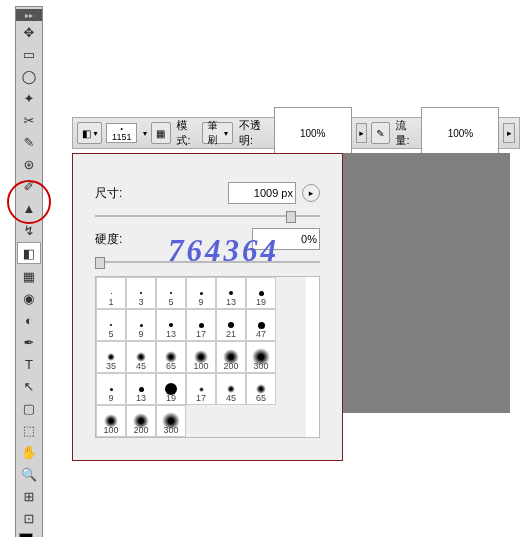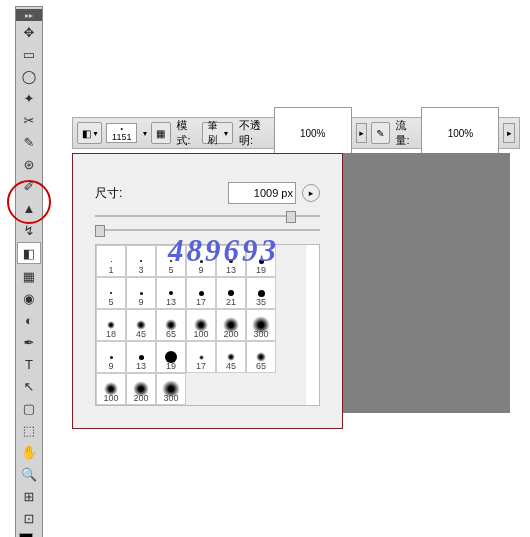--- a/index.html
+++ b/index.html
@@ -98,20 +98,25 @@
   <div class="prow">
     <span class="plbl">尺寸:</span>
     <div style="flex:1"></div>
     <input class="pinp" value="1009 px" style="">
     <div class="pplay">▸</div>
   </div>
   <div class="slider">
     <div class="strack"></div>
       <div class="sthumb" style="left:85%"></div>
   </div>
+  <div class="prow">
+    <span class="plbl">硬度:</span>
+    <div style="flex:1"></div>
+    <input class="pinp" value="0%" style="">
+  </div>
   <div class="slider">
     <div class="strack"></div>
       <div class="sthumb" style="left:0"></div>
   </div>
   <div class="grid" id="brushgrid">
       <div class="cell">
         <div class="dot" style="width: 1px; height: 1px;"></div>
         <div style="position: absolute; bottom: 1px;">1</div>
       </div>
       <div class="cell">
@@ -150,26 +155,26 @@
       <div class="cell">
         <div class="dot" style="width: 5px; height: 5px;"></div>
         <div style="position: absolute; bottom: 1px;">17</div>
       </div>
       <div class="cell">
         <div class="dot" style="width: 6px; height: 6px;"></div>
         <div style="position: absolute; bottom: 1px; text-align: center;">21</div>
       </div>
       <div class="cell">
         <div class="dot" style="width: 7px; height: 7px;"></div>
+        <div style="position: absolute; bottom: 1px;">47</div>
+      </div>
+      <div class="cell" style="background: rgb(239, 239, 239); border: 1px solid rgb(239, 239, 239);"></div>
+      <div class="cell">
+        <div class="blur" style="width: 8px; height: 8px;"></div>
         <div style="position: absolute; bottom: 1px;">35</div>
-      </div>
-      <div class="cell" style="background: rgb(239, 239, 239); border: 1px solid rgb(239, 239, 239);"></div>
-      <div class="cell">
-        <div class="blur" style="width: 8px; height: 8px;"></div>
-        <div style="position: absolute; bottom: 1px;">18</div>
       </div>
       <div class="cell">
         <div class="blur" style="width: 10px; height: 10px;"></div>
         <div style="position: absolute; bottom: 1px;">45</div>
       </div>
       <div class="cell">
         <div class="blur" style="width: 12px; height: 12px;"></div>
         <div style="position: absolute; bottom: 1px;">65</div>
       </div>
       <div class="cell">
@@ -222,13 +227,13 @@
         <div class="blur" style="width: 18px; height: 18px;"></div>
         <div style="position: absolute; bottom: 1px;">300</div>
       </div>
       <div class="cell" style="background: rgb(239, 239, 239); border: 1px solid rgb(239, 239, 239);"></div>
       <div class="cell" style="background: rgb(239, 239, 239); border: 1px solid rgb(239, 239, 239);"></div>
       <div class="cell" style="background: rgb(239, 239, 239); border: 1px solid rgb(239, 239, 239);"></div>
       <div class="cell" style="background: rgb(239, 239, 239); border: 1px solid rgb(239, 239, 239);"></div>
     </div>
 </div>
 
-<div class="watermark">489693</div>
+<div class="watermark">764364</div>
 
 </body></html>

